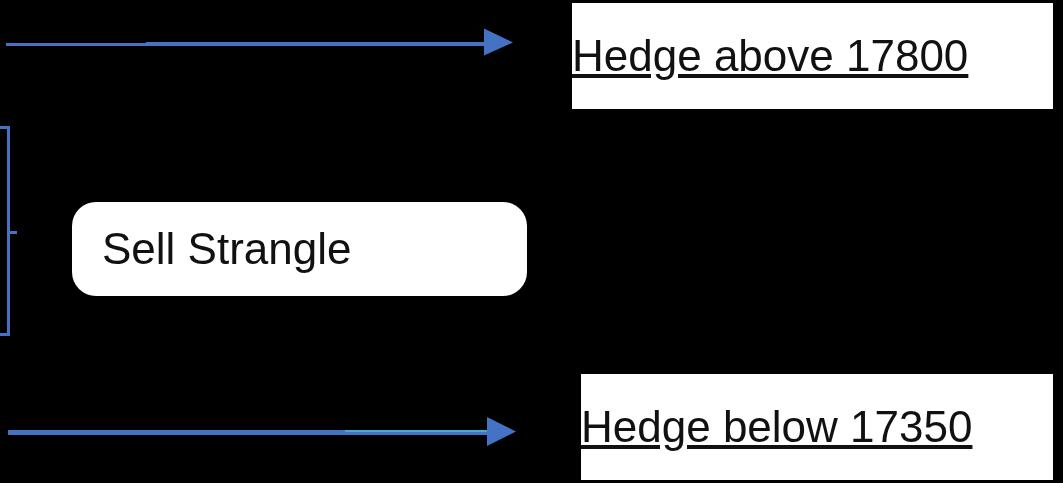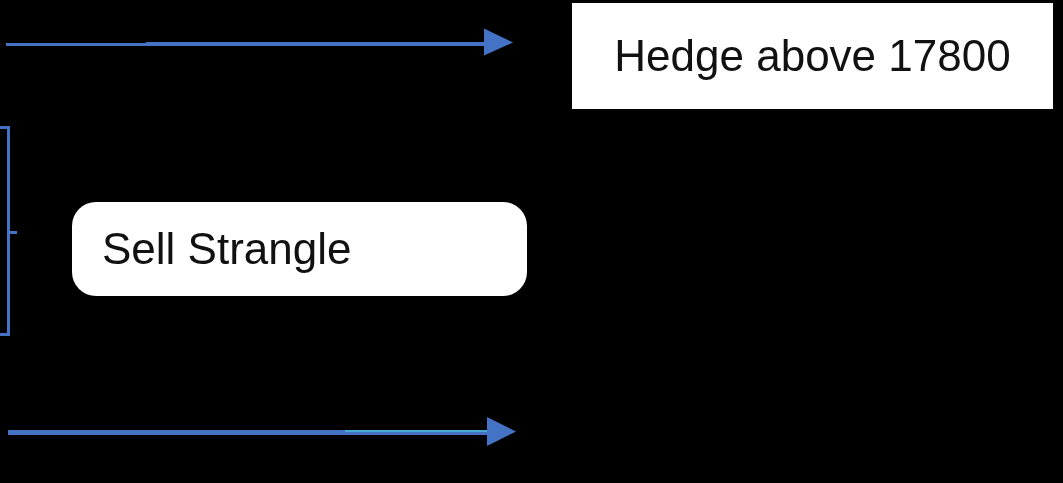--- a/index.html
+++ b/index.html
@@ -28,22 +28,22 @@
     background: #ffffff;
     color: #111111;
     display: flex;
     align-items: center;
     font-size: 44px;
     line-height: 1.1;
     white-space: nowrap;
     box-sizing: border-box;
   }
   .node.centered {
-    justify-content: center;
     text-align: center;
+    text-decoration: underline;
   }
   .node-hedge-above {
     left: 572px;
     top: 3px;
     width: 481px;
     height: 106px;
   }
   .node-sell-strangle {
     left: 72px;
     top: 202px;
@@ -79,14 +79,17 @@
   </svg>
 
   <div class="node node-hedge-above centered">
     <span>Hedge above 17800</span>
   </div>
 
   <div class="node node-sell-strangle">
     <span>Sell Strangle</span>
   </div>
 
+  <div class="node node-hedge-below centered">
+    <span>Hedge below 17350</span>
+  </div>
 
 </div>
 
 </body></html>

